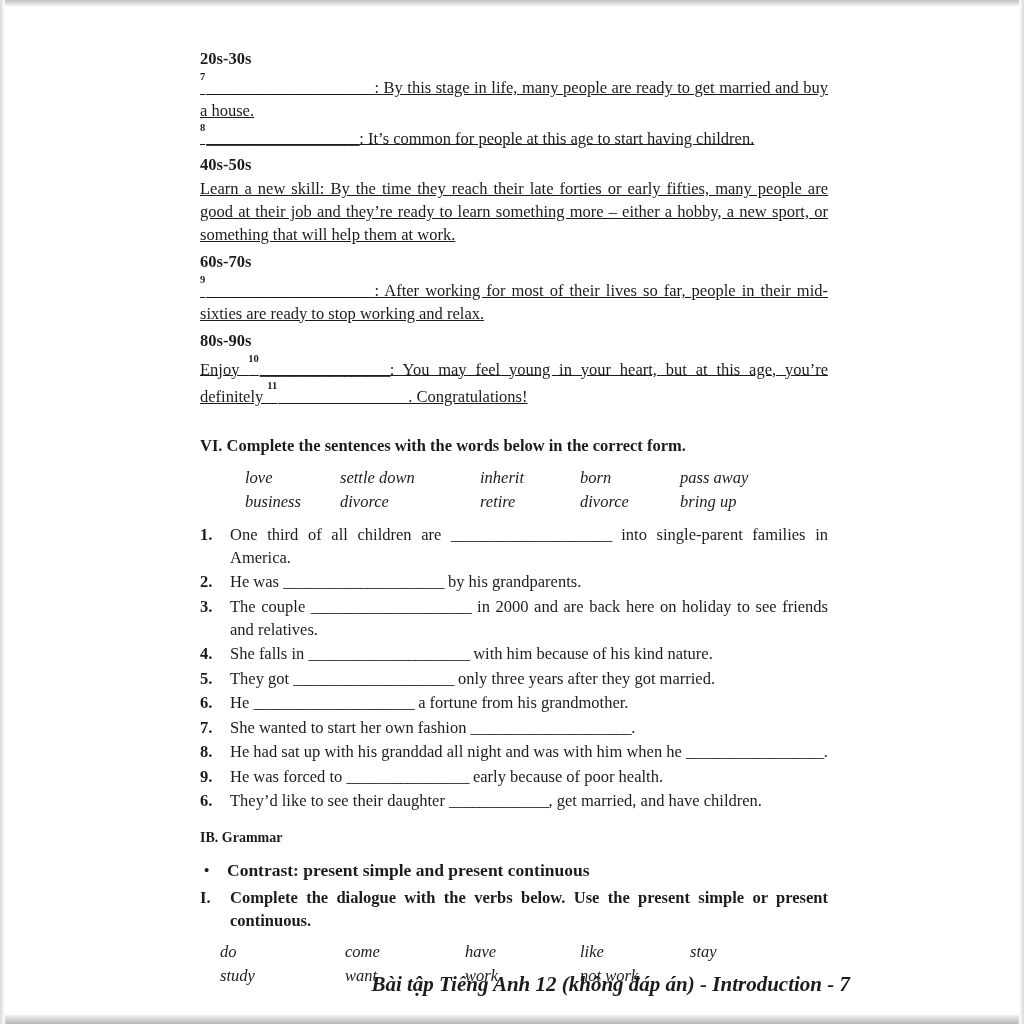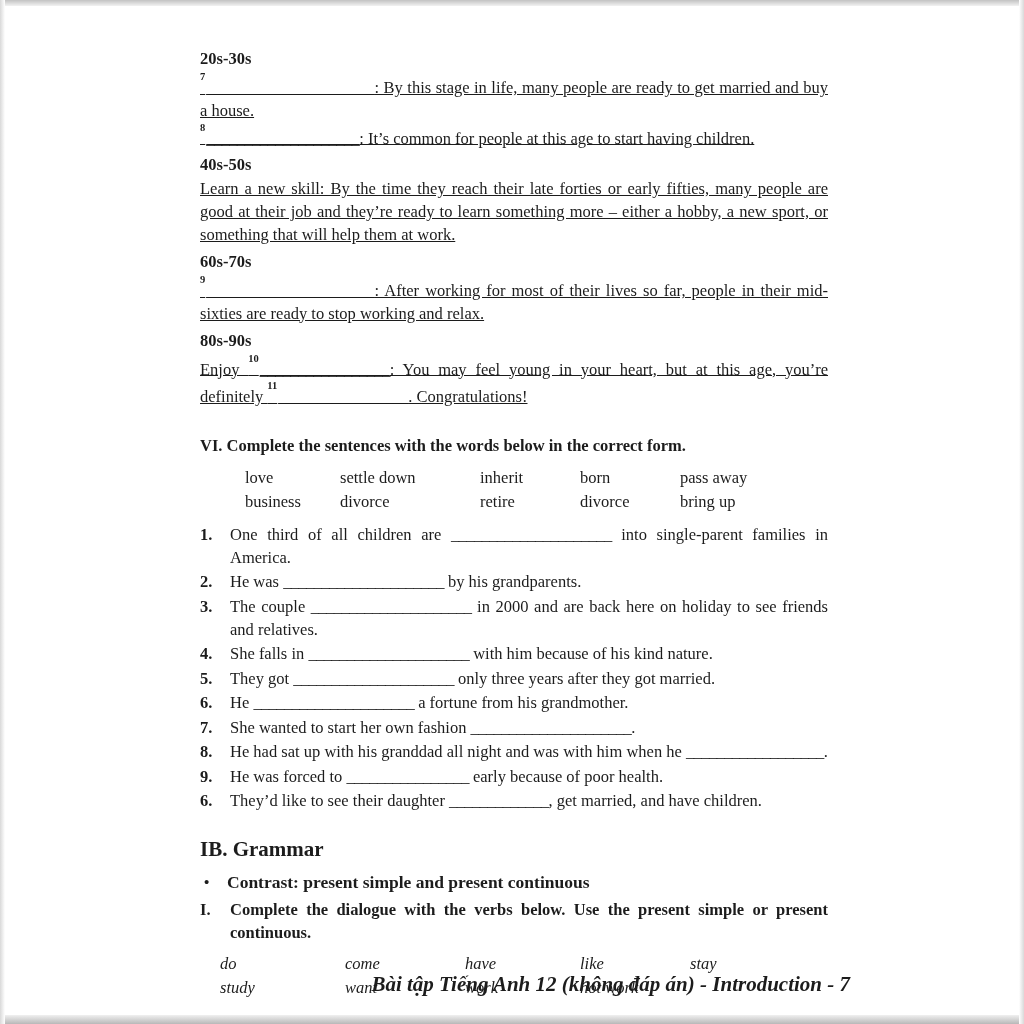--- a/index.html
+++ b/index.html
@@ -32,31 +32,31 @@
     font-size: 10.5px;
     font-weight: bold;
     position: relative;
     top: -6px;
     margin-right: 1px;
   }
   .blank { white-space: nowrap; letter-spacing: -0.6px; }
 
   .section-title { font-weight: bold; margin-top: 26px; text-align: justify; }
 
-  .wordbank { margin-top: 9px; padding-left: 45px; line-height: 24px; }
+  .wordbank { margin-top: 9px; padding-left: 45px; font-style: italic; line-height: 24px; }
   .wb-row { display: grid; grid-template-columns: 95px 140px 100px 100px 1fr; }
   .wordbank2 { margin-top: 8px; padding-left: 20px; font-style: italic; line-height: 24px; }
   .wordbank2 .wb-row { grid-template-columns: 125px 120px 115px 110px 1fr; }
 
   .ex-list { margin-top: 9px; }
   .ex-item { display: flex; margin-top: 1.5px; }
   .ex-num { flex: none; width: 30px; font-weight: bold; }
   .ex-text { flex: 1; text-align: justify; }
 
-  .grammar-heading { font-size: 21px; font-weight: bold; line-height: 27px; margin-top: 24px; }
+  .grammar-heading { font-size: 14px; font-weight: bold; line-height: 27px; margin-top: 12px; }
   .bullet-line { display: flex; margin-top: 7px; font-weight: bold; font-size: 17.5px; line-height: 24px; }
   .bullet-dot { flex: none; width: 27px; padding-left: 4px; font-size: 15px; }
   .ex1-row { display: flex; margin-top: 4px; font-weight: bold; }
   .ex1-row .ex-num { font-weight: bold; }
 
   .footer {
     position: absolute;
     left: 200px;
     top: 972px;
     width: 650px;

